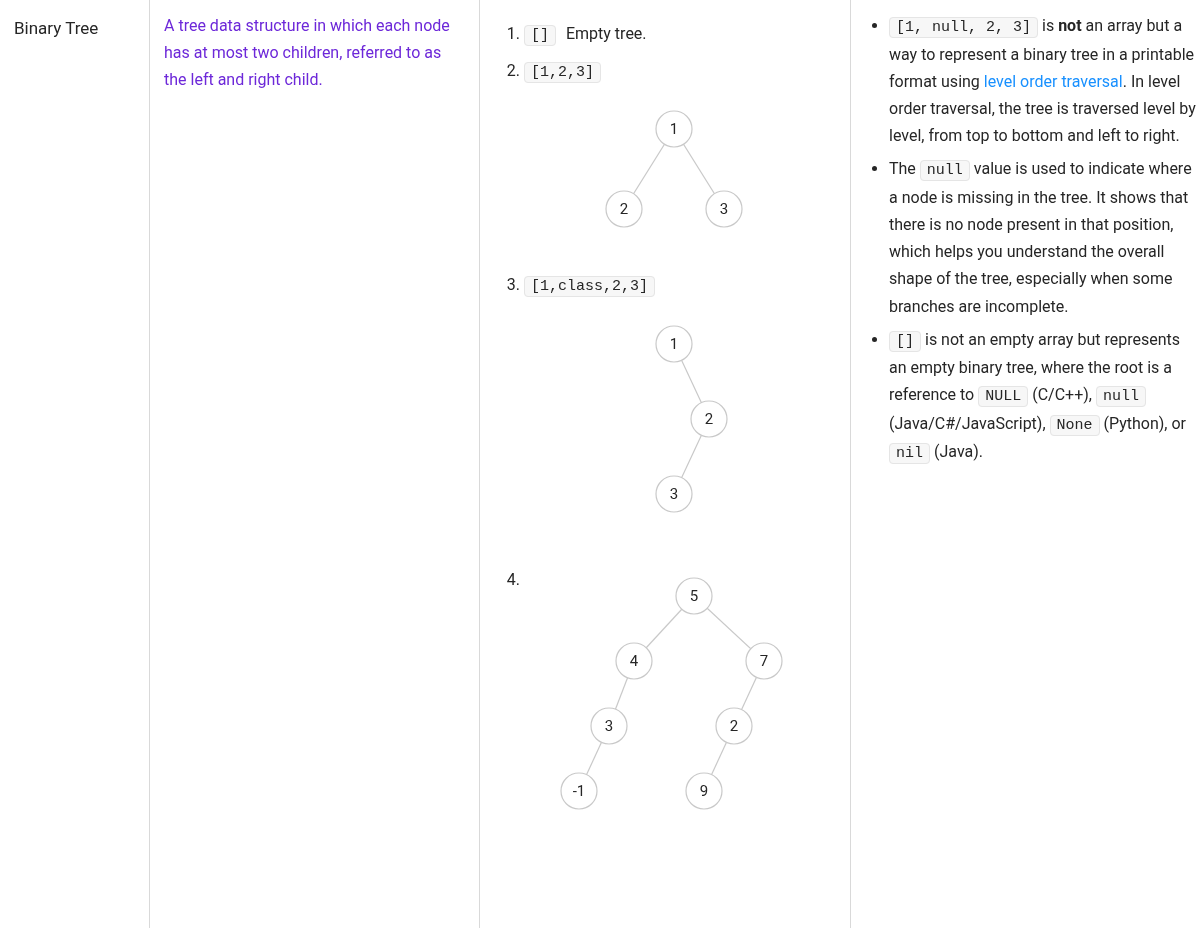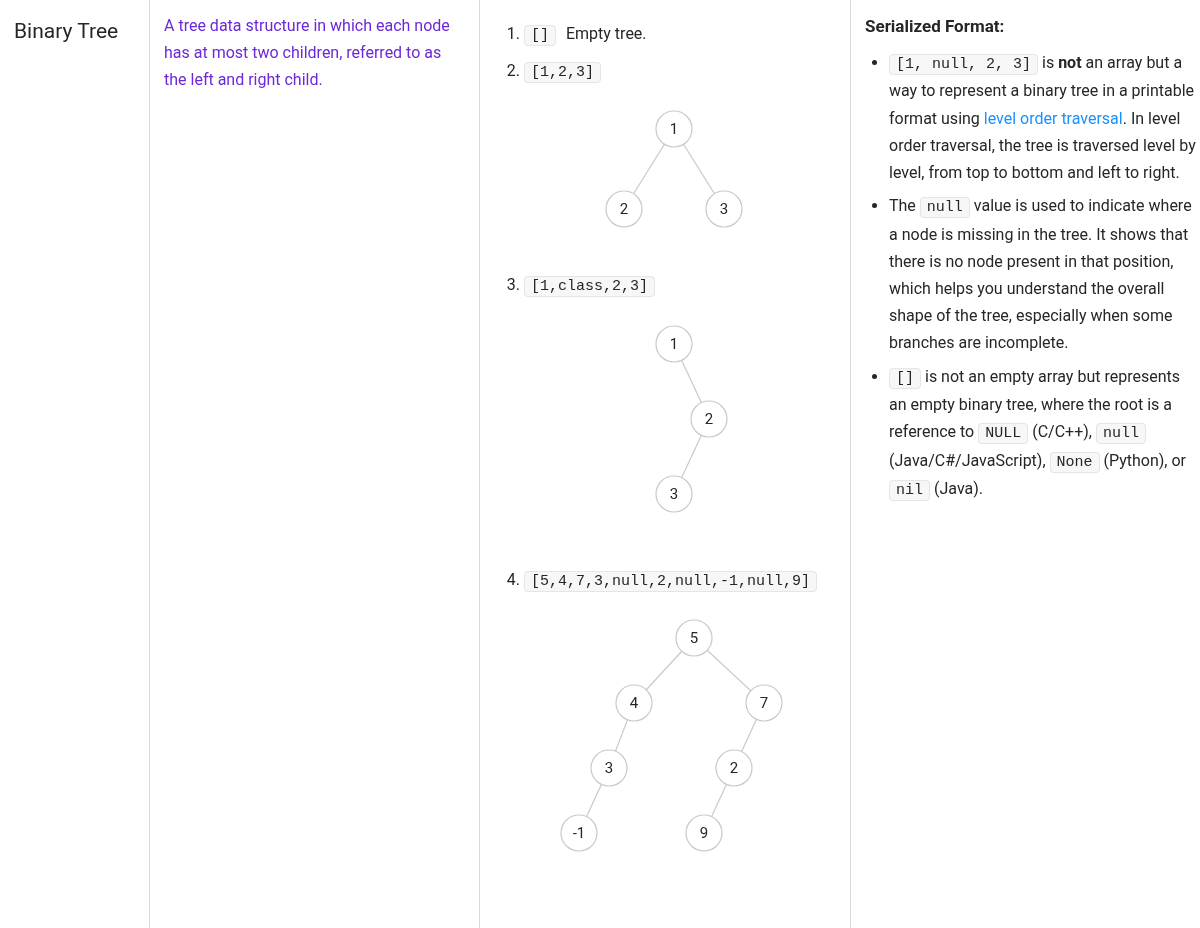--- a/index.html
+++ b/index.html
@@ -27,21 +27,21 @@
     grid-template-columns:150px 330px 1fr 360px;
     column-gap:0;
   }
   .col{
     border-right:1px solid var(--border);
     padding:12px 18px 40px 14px;
     box-sizing:border-box;
   }
   .col:last-child{border-right:none;padding-right:10px;}
   .col-title{padding-top:14px;}
-  h3.term{font-size:21px;font-weight:400;margin:0;color:#262626;}
+  h3.term{font-size:17px;font-weight:400;margin:0;color:#262626;}
   .definition{font-size:16px;color:#6d28d9;}
   ol.examples{margin:8px;padding-left:22px;}
   ol.examples>li{margin-bottom:8px;}
   code,.code{
     font-family:ui-monospace,Menlo,Consolas,"Liberation Mono",monospace;
     background:var(--code-bg);
     border:1px solid var(--code-border);
     border-radius:4px;
     padding:1px 6px;
     font-size:15px;
@@ -109,21 +109,20 @@
             <text x="100" y="30">1</text>
             <circle cx="135" cy="105" r="18"></circle>
             <text x="135" y="105">2</text>
             <circle cx="100" cy="180" r="18"></circle>
             <text x="100" y="180">3</text>
           </svg>
         </div>
       </li>
 
       <li>
-        <code class="code">[5,4,7,3,null,2,null,-1,null,9]</code>
         <div class="tree-wrap">
           <svg class="tree" width="300" height="300">
 
             <line x1="170" y1="30" x2="110" y2="95"></line>
             <line x1="170" y1="30" x2="240" y2="95"></line>
             <line x1="110" y1="95" x2="85" y2="160"></line>
             <line x1="240" y1="95" x2="210" y2="160"></line>
             <line x1="85" y1="160" x2="55" y2="225"></line>
             <line x1="210" y1="160" x2="180" y2="225"></line>
 
@@ -141,21 +140,20 @@
             <text x="55" y="225">-1</text>
             <circle cx="180" cy="225" r="18"></circle>
             <text x="180" y="225">9</text>
           </svg>
         </div>
       </li>
     </ol>
   </div>
 
   <div class="col right">
-    <h4>Serialized Format:</h4>
     <ul>
       <li>
         <code class="code">[1, null, 2, 3]</code><span> is </span><strong>not</strong><span> an array but a way to represent a binary tree in a printable format using </span><a href="#" class="link">level order traversal</a><span>. In level order traversal, the tree is traversed level by level, from top to bottom and left to right.</span>
       </li>
       <li>
         <span>The </span><code class="code">null</code><span> value is used to indicate where a node is missing in the tree. It shows that there is no node present in that position, which helps you understand the overall shape of the tree, especially when some branches are incomplete.</span>
       </li>
       <li>
         <code class="code">[]</code><span> is not an empty array but represents an empty binary tree, where the root is a reference to </span><code class="code">NULL</code><span> (C/C++), </span><code class="code">null</code><span> (Java/C#/JavaScript), </span><code class="code">None</code><span> (Python), or </span><code class="code">nil</code><span> (Java).</span>
       </li>

